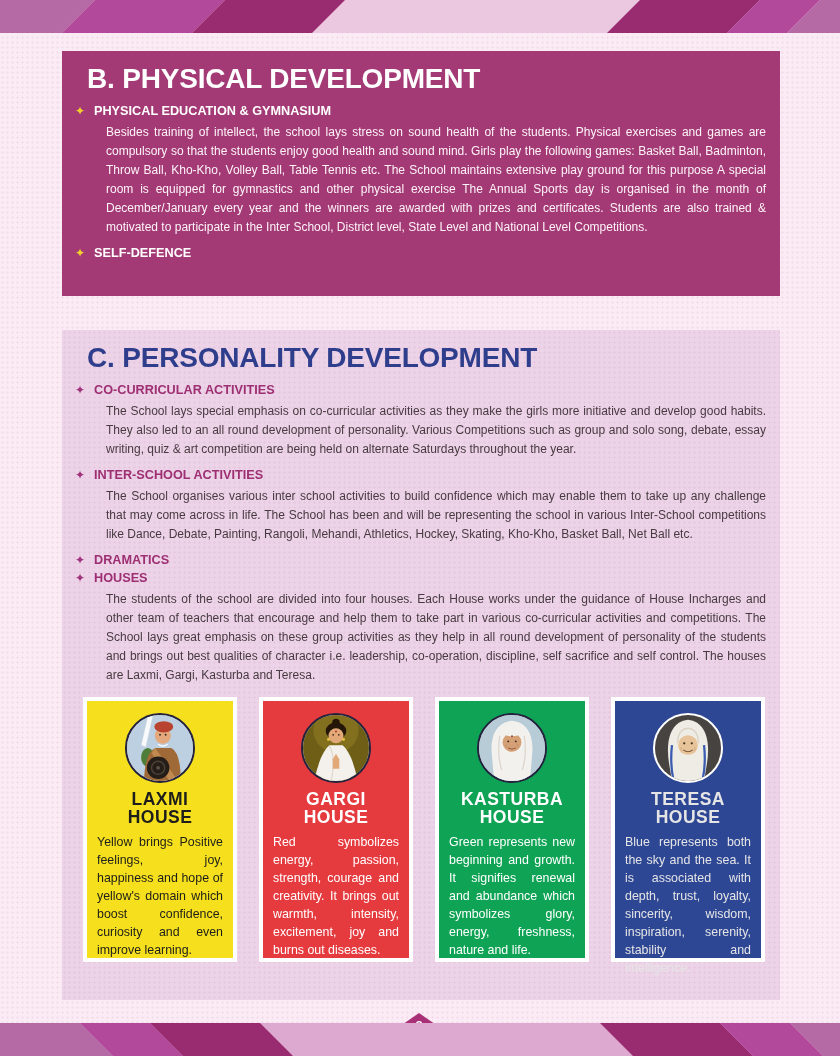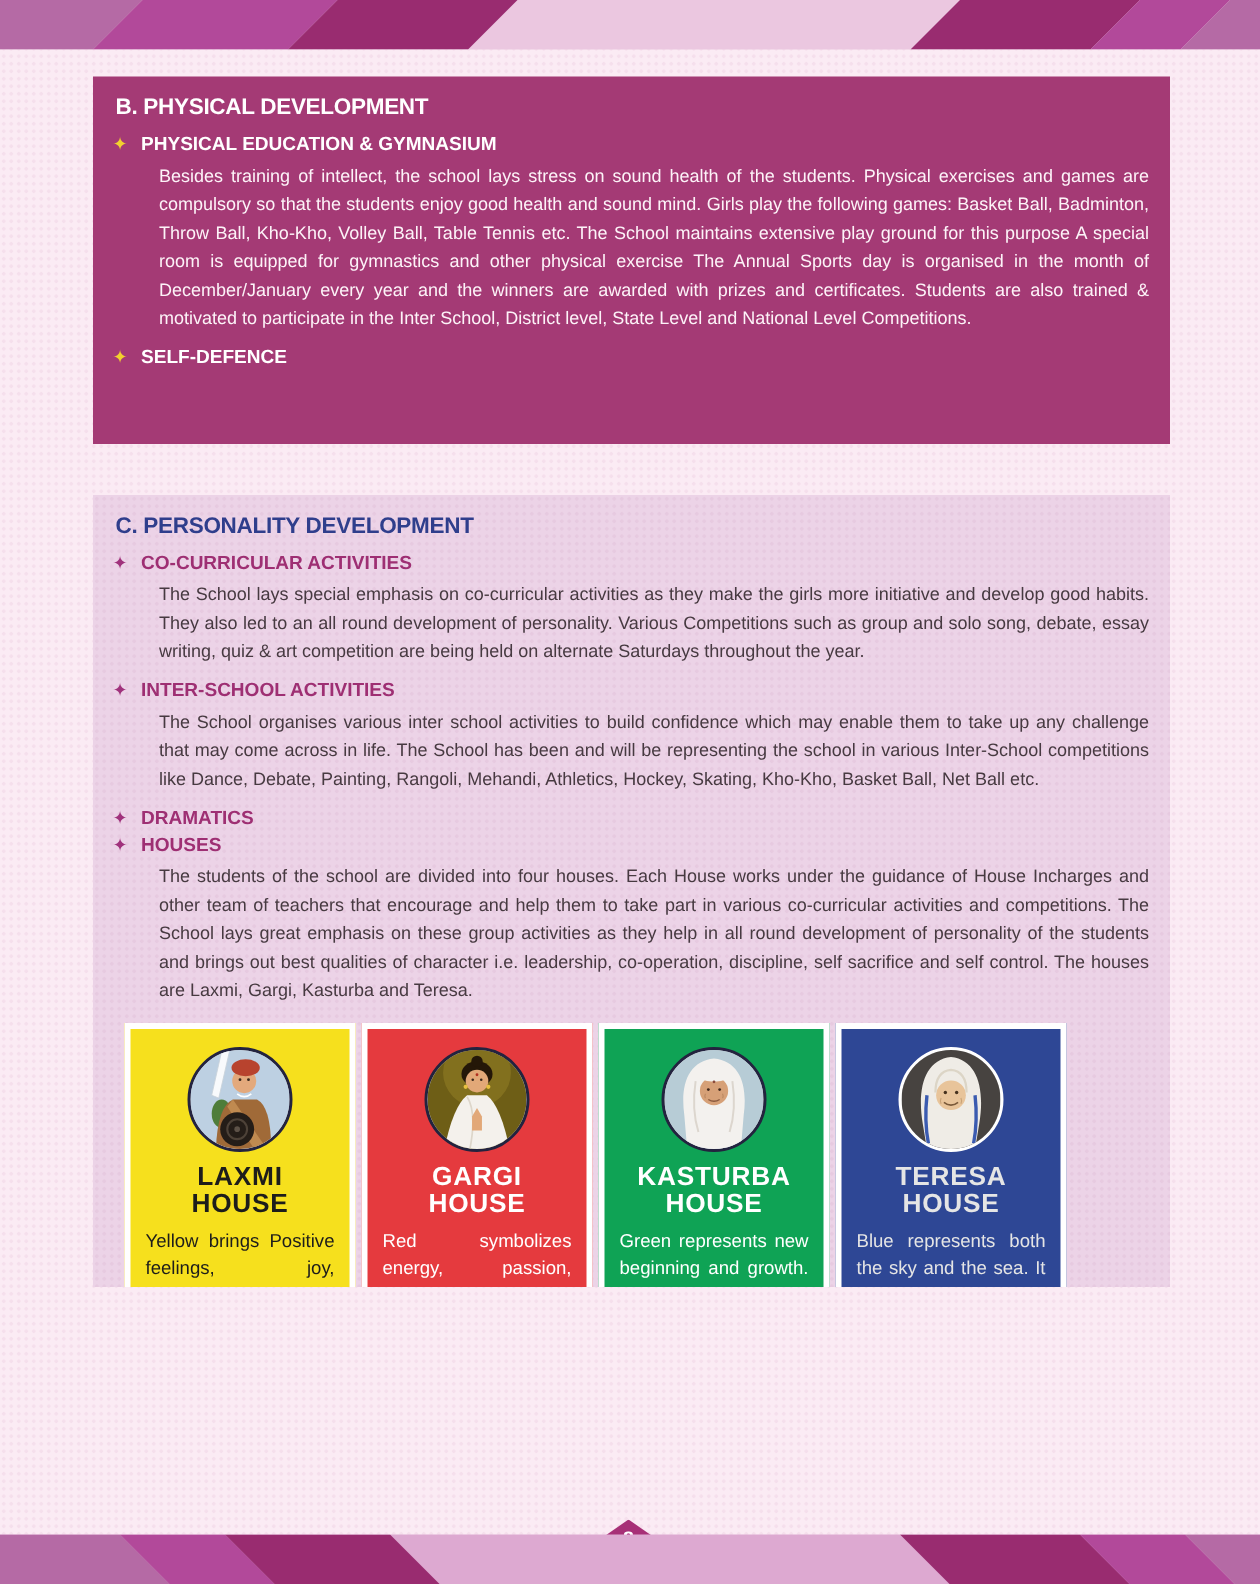--- a/index.html
+++ b/index.html
@@ -19,41 +19,41 @@
   .stripe { position:absolute; top:0; height:33px; transform-origin:0 0; }
   .band-top .stripe { transform:skewX(-45deg); }
   .band-bottom .stripe { transform:skewX(45deg); }
   .c-mauve { background:#b56aa5; }
   .c-mag   { background:#b2499a; }
   .c-dark  { background:#992c70; }
   
   .sec { position:absolute; left:62px; width:718px; overflow:hidden; padding:10px 14px 0 13px; }
   .sec-b { top:51px; height:245px; background:#a43a75; color:#ffffff; }
   .sec-c {
-    top:330px; height:528px; background:#ecd3e7; color:#473a41;
+    top:330px; height:670px; background:#ecd3e7; color:#473a41;
     background-image:radial-gradient(rgba(160,80,130,0.07) 1px, transparent 1.2px);
     background-size:5px 5px;
   }
-  .sec-title { font-size:15px; font-weight:bold; letter-spacing:-0.2px; margin:2px 0 9px 2px; }
+  .sec-title { font-size:28px; font-weight:bold; letter-spacing:-0.2px; margin:2px 0 9px 12px; }
   .sec-b .sec-title { color:#ffffff; }
   .sec-c .sec-title { color:#2f3e8c; }
   .item-head { display:flex; align-items:baseline; gap:0; font-size:12.7px; font-weight:bold; margin-top:4px; }
   .item-head .star { width:19px; flex:0 0 19px; text-align:left; font-size:12px; }
   .sec-b .item-head { color:#ffffff; }
   .sec-b .star { color:#f2d12e; }
   .sec-c .item-head { color:#9e2f73; }
   .sec-c .star { color:#a0327c; }
   .item-body {
     margin:5px 0 9px 31px; font-size:12px; line-height:19px;
     text-align:justify;
   }
   .sec-b .item-body { color:#fdf3f8; }
   .sec-c .item-body { color:#473a41; }
   
-  .houses { display:flex; gap:4px; margin:12px 0 0 8px; }
+  .houses { display:flex; gap:22px; margin:12px 0 0 8px; }
   .house-card {
     width:154px; height:265px; border:4px solid #ffffff;
     padding:0 10px; text-align:center; flex:0 0 154px;
   }
   .house-laxmi    { background:#f6e01d; color:#1d1d1b; }
   .house-gargi    { background:#e53a3e; color:#ffffff; }
   .house-kasturba { background:#0fa355; color:#ffffff; }
   .house-teresa   { background:#2e4795; color:#e5e5e5; }
   .portrait {
     width:70px; height:70px; margin:12px auto 0; border-radius:50%;

